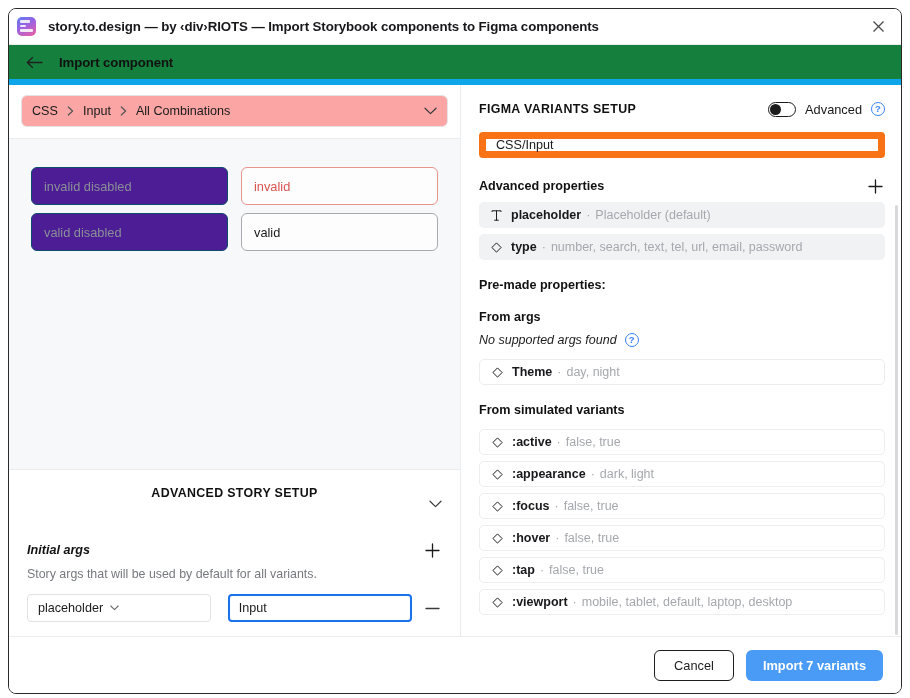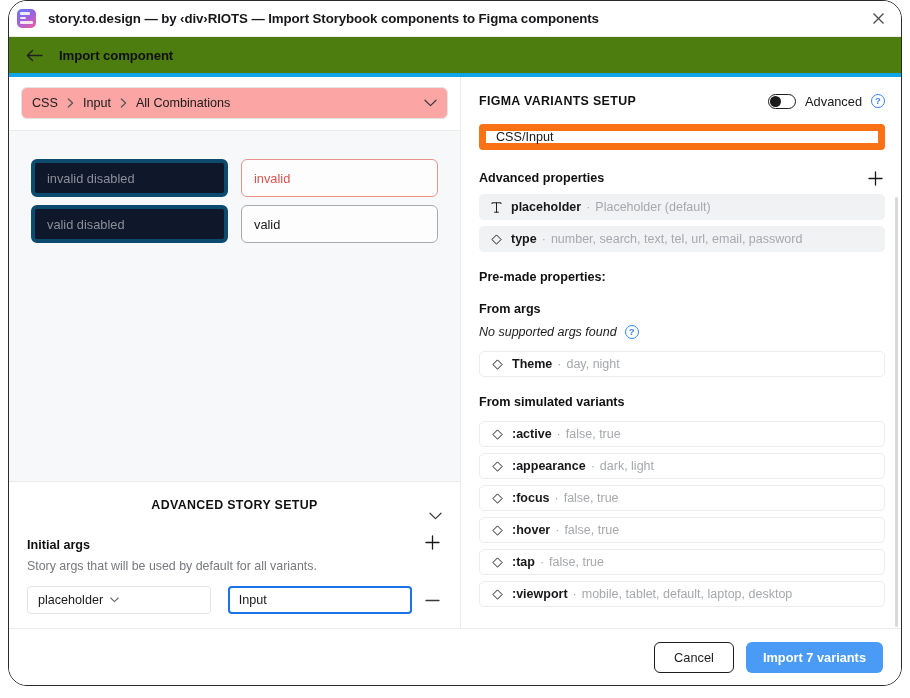--- a/index.html
+++ b/index.html
@@ -4,25 +4,25 @@
 <style>
   * { box-sizing: border-box; margin: 0; padding: 0; }
   html, body {
     width: 910px; height: 698px;
     background: #ffffff;
     font-family: "Liberation Sans", sans-serif;
     overflow: hidden;
   }
   #window {
     position: absolute;
-    left: 8px; top: 0;
+    left: 8px; top: 8px;
     width: 894px; height: 686px;
     background: #ffffff;
     border: 1px solid #2a2a2a;
-    border-radius: 19px;
+    border-radius: 8px;
     overflow: hidden;
     display: flex;
     flex-direction: column;
   }
 
   
   #titlebar {
     height: 36px;
     flex: 0 0 36px;
     display: flex;
@@ -63,22 +63,22 @@
     cursor: pointer;
   }
 
   
   #subheader {
     height: 40px;
     flex: 0 0 40px;
     display: flex;
     align-items: center;
     padding-left: 14px;
-    border-bottom: 4px solid #0ea5e9;
-    background: #4d7c0f;
+    border-bottom: 6px solid #0ea5e9;
+    background: #15803d;
   }
   #back-arrow {
     width: 22px; height: 22px;
     display: flex; align-items: center; justify-content: center;
     color: #202020;
     cursor: pointer;
   }
   #subheader-title {
     margin-left: 14px;
     font-size: 13.2px;
@@ -139,22 +139,22 @@
   }
   .demo-input {
     height: 38px;
     border-radius: 6px;
     display: flex;
     align-items: center;
     padding: 0 12px;
     font-size: 12.8px;
   }
   .demo-input.disabled {
-    background: #0f172a;
-    border: 4px solid #0c4a6e;
+    background: #4c1d95;
+    border: 1px solid #0c4a6e;
     color: #8b8f98;
   }
   .demo-input.invalid {
     background: #fdfdfd;
     border: 1px solid #e8938c;
     color: #d9534f;
   }
   .demo-input.valid {
     background: #fdfdfd;
     border: 1px solid #a9aab0;
@@ -176,23 +176,24 @@
   }
   #adv-title {
     font-size: 12.4px;
     font-weight: bold;
     letter-spacing: .35px;
     color: #111;
   }
   #adv-header .chev { margin-left: auto; color: #3a3a3a; display: flex; }
 
   #initial-args-row {
-    margin-top: 12px;
-    display: flex;
-    align-items: flex-end;
+    margin-top: 32px;
+    display: flex;
+    align-items: center;
+    font-style: italic;
   }
   #initial-args-label {
     font-size: 12.6px;
     font-weight: bold;
     color: #111;
   }
   .plus-btn {
     margin-left: auto;
     width: 20px; height: 20px;
     display: flex; align-items: center; justify-content: center;

